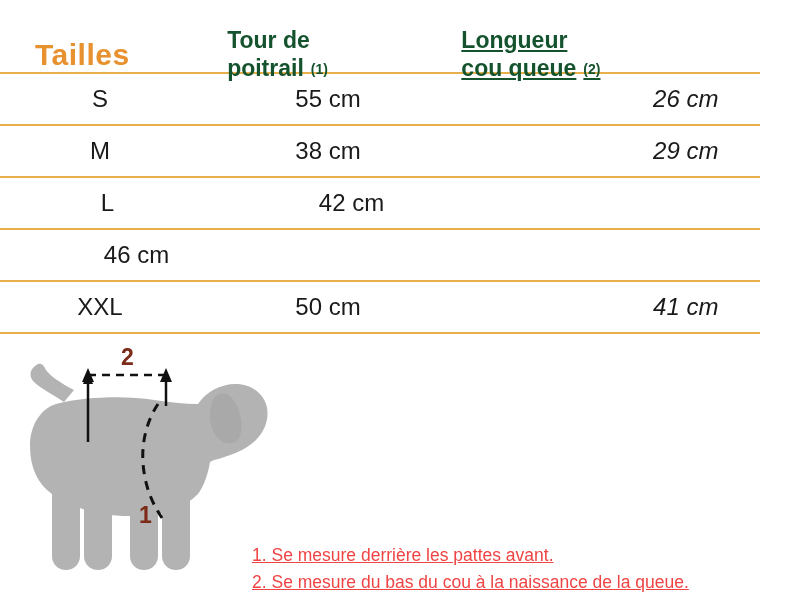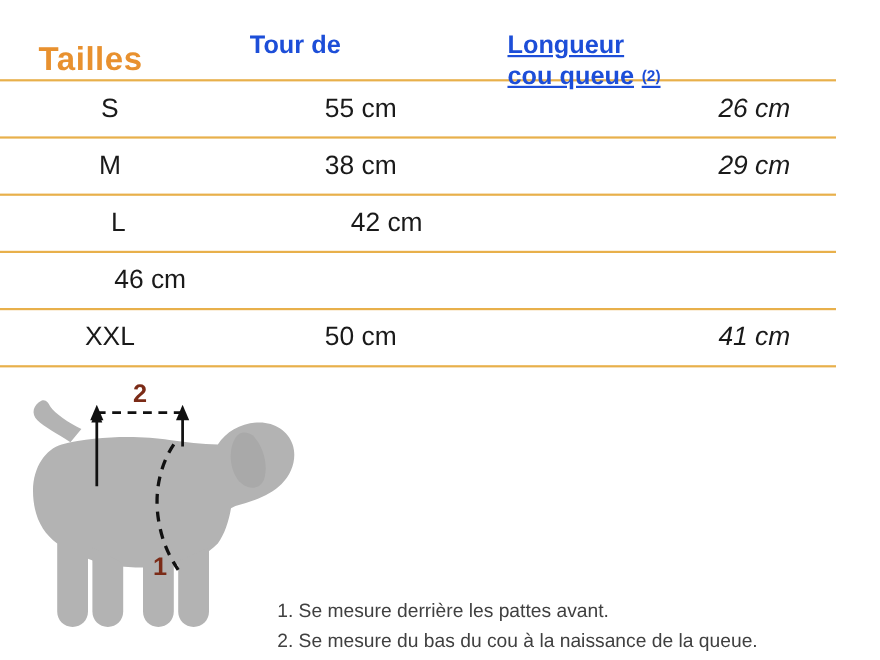--- a/index.html
+++ b/index.html
@@ -36,21 +36,21 @@
   .head-sizes {
     color: #E8912F;
     font-size: 30px;
     font-weight: bold;
     letter-spacing: 0.5px;
     padding-left: 35px;
     padding-top: 20px;
     box-sizing: border-box;
   }
   .head-chest, .head-length {
-    color: #1d4ed8;
+    color: #14532d;
     font-size: 23px;
     font-weight: bold;
     line-height: 1.22;
     padding-top: 8px;
     box-sizing: border-box;
   }
   .head-chest { padding-left: 22px; }
   .head-length { padding-left: 14px; text-decoration: underline; }
 
   .head-line2 {
@@ -95,22 +95,23 @@
     top: 8px;
     width: 300px;
     height: 240px;
   }
 
   .notes {
     position: absolute;
     left: 252px;
     top: 208px;
     font-size: 17.5px;
-    color: #404040;
+    color: #ef4444;
     line-height: 1.55;
+    text-decoration: underline;
   }
   .notes div { white-space: nowrap; }
 
   .label-1, .label-2 {
     position: absolute;
     color: #7B2B17;
     font-weight: bold;
     font-size: 23px;
   }
   .label-2 { left: 113px; top: 2px; }
@@ -118,20 +119,21 @@
 </style>
 </head>
 <body>
 
 <div class="page">
 
   <div class="table-header">
     <div class="col-sizes head-sizes">Tailles</div>
     <div class="col-chest head-chest">
       <div>Tour de</div>
+      <div class="head-line2"><span>poitrail</span><span class="note-num">(1)</span></div>
     </div>
     <div class="col-length head-length">
       <div>Longueur</div>
       <div class="head-line2"><span>cou queue</span><span class="note-num">(2)</span></div>
     </div>
   </div>
 
   <div class="rows">
     <div class="row">
       <div class="cell size">S</div>

